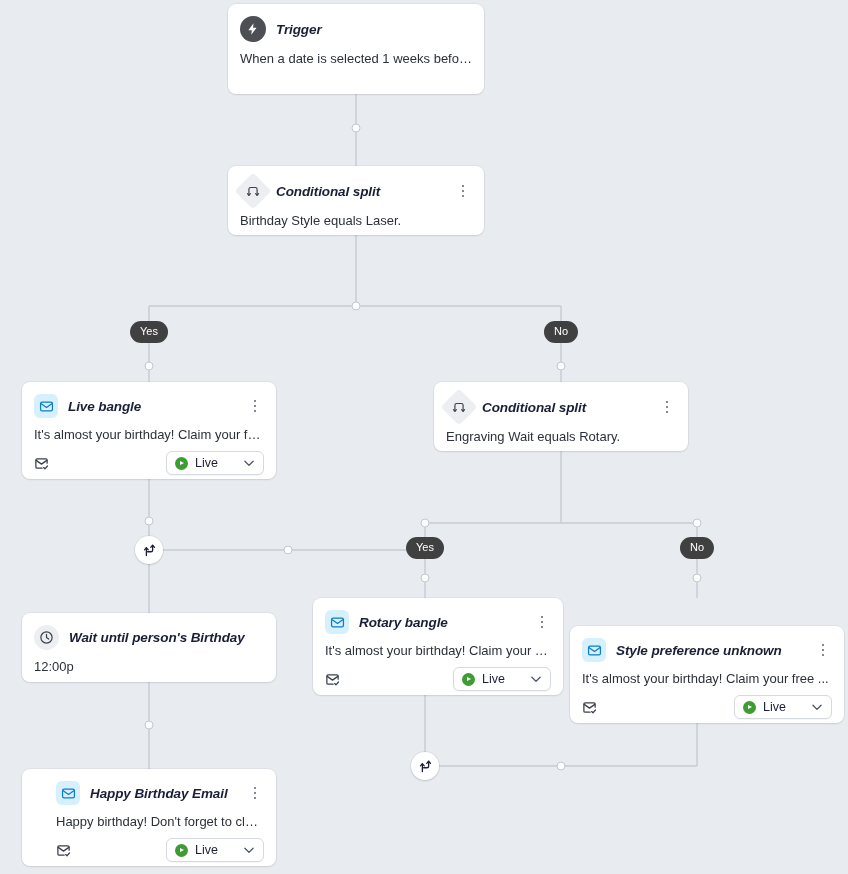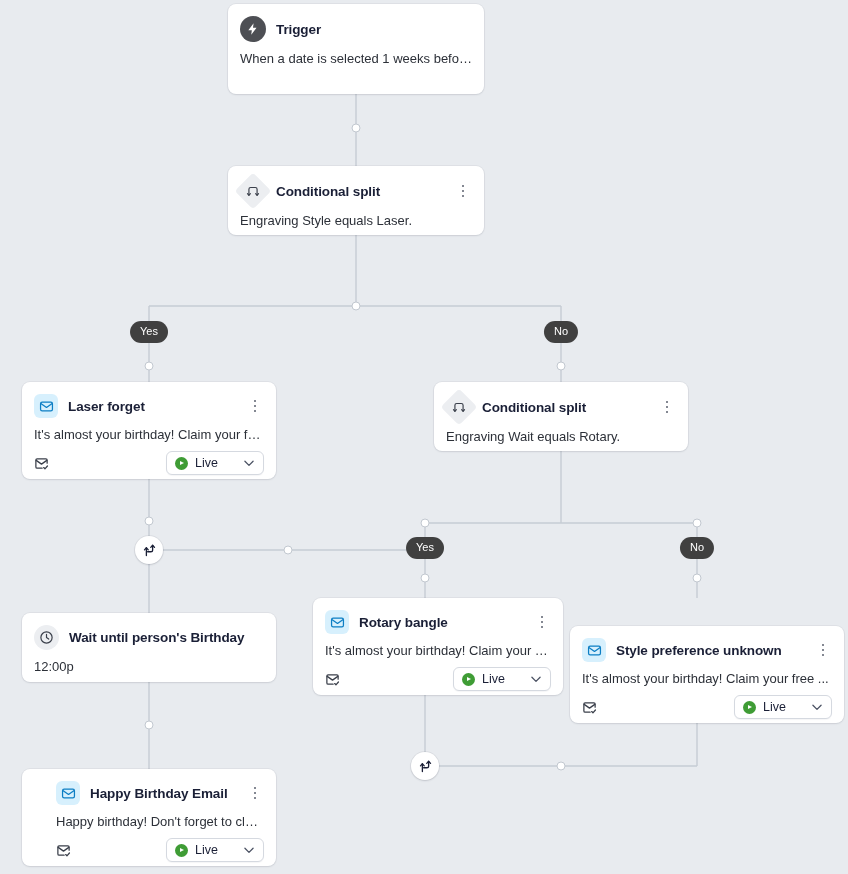--- a/index.html
+++ b/index.html
@@ -34,20 +34,21 @@
     background: #ffffff;
     border-radius: 8px;
     box-shadow: 0 1px 2px rgba(16,24,40,.09), 0 0 0 1px rgba(16,24,40,.045);
     box-sizing: border-box;
   }
   .node-head {
     display: flex;
     align-items: center;
     padding: 12px 12px 0 12px;
     gap: 10px;
+    font-style: italic;
   }
   .node-title {
     font-size: 13.5px;
     font-weight: bold;
     color: #1a1f36;
     letter-spacing: -0.1px;
     flex: 1;
     white-space: nowrap;
     overflow: hidden;
     text-overflow: ellipsis;
@@ -247,32 +248,32 @@
           <path d="M16.5 16.5 L19 19.5 L21.5 16.5"></path>
         </svg>
       </span>
       <span class="node-title">Conditional split</span>
       <span class="kebab">
           <i></i>
           <i></i>
           <i></i>
         </span>
     </div>
-    <div class="node-body">Engraving Style equals Laser.</div>
+    <div class="node-body">Birthday Style equals Laser.</div>
   </div>
 
   <div class="node" style="left:22px; top:382px; width:254px; height:97px;">
     <div class="node-head">
       <span class="ic ic-email">
         <svg width="15" height="15" viewBox="0 0 24 24" fill="none" stroke="#0d7ec4" stroke-width="2" stroke-linecap="round" stroke-linejoin="round">
           <rect x="2.5" y="5" width="19" height="14" rx="2.5"></rect>
           <path d="M3.5 7.5 L12 13.5 L20.5 7.5"></path>
         </svg>
       </span>
-      <span class="node-title">Laser forget</span>
+      <span class="node-title">Live bangle</span>
       <span class="kebab">
           <i></i>
           <i></i>
           <i></i>
         </span>
     </div>
     <div class="node-body">It's almost your birthday! Claim your free ...</div>
     <div class="node-foot">
       <span class="ic">
         <svg width="15" height="15" viewBox="0 0 24 24" fill="none" stroke="#3a3f4a" stroke-width="2" stroke-linecap="round" stroke-linejoin="round">

